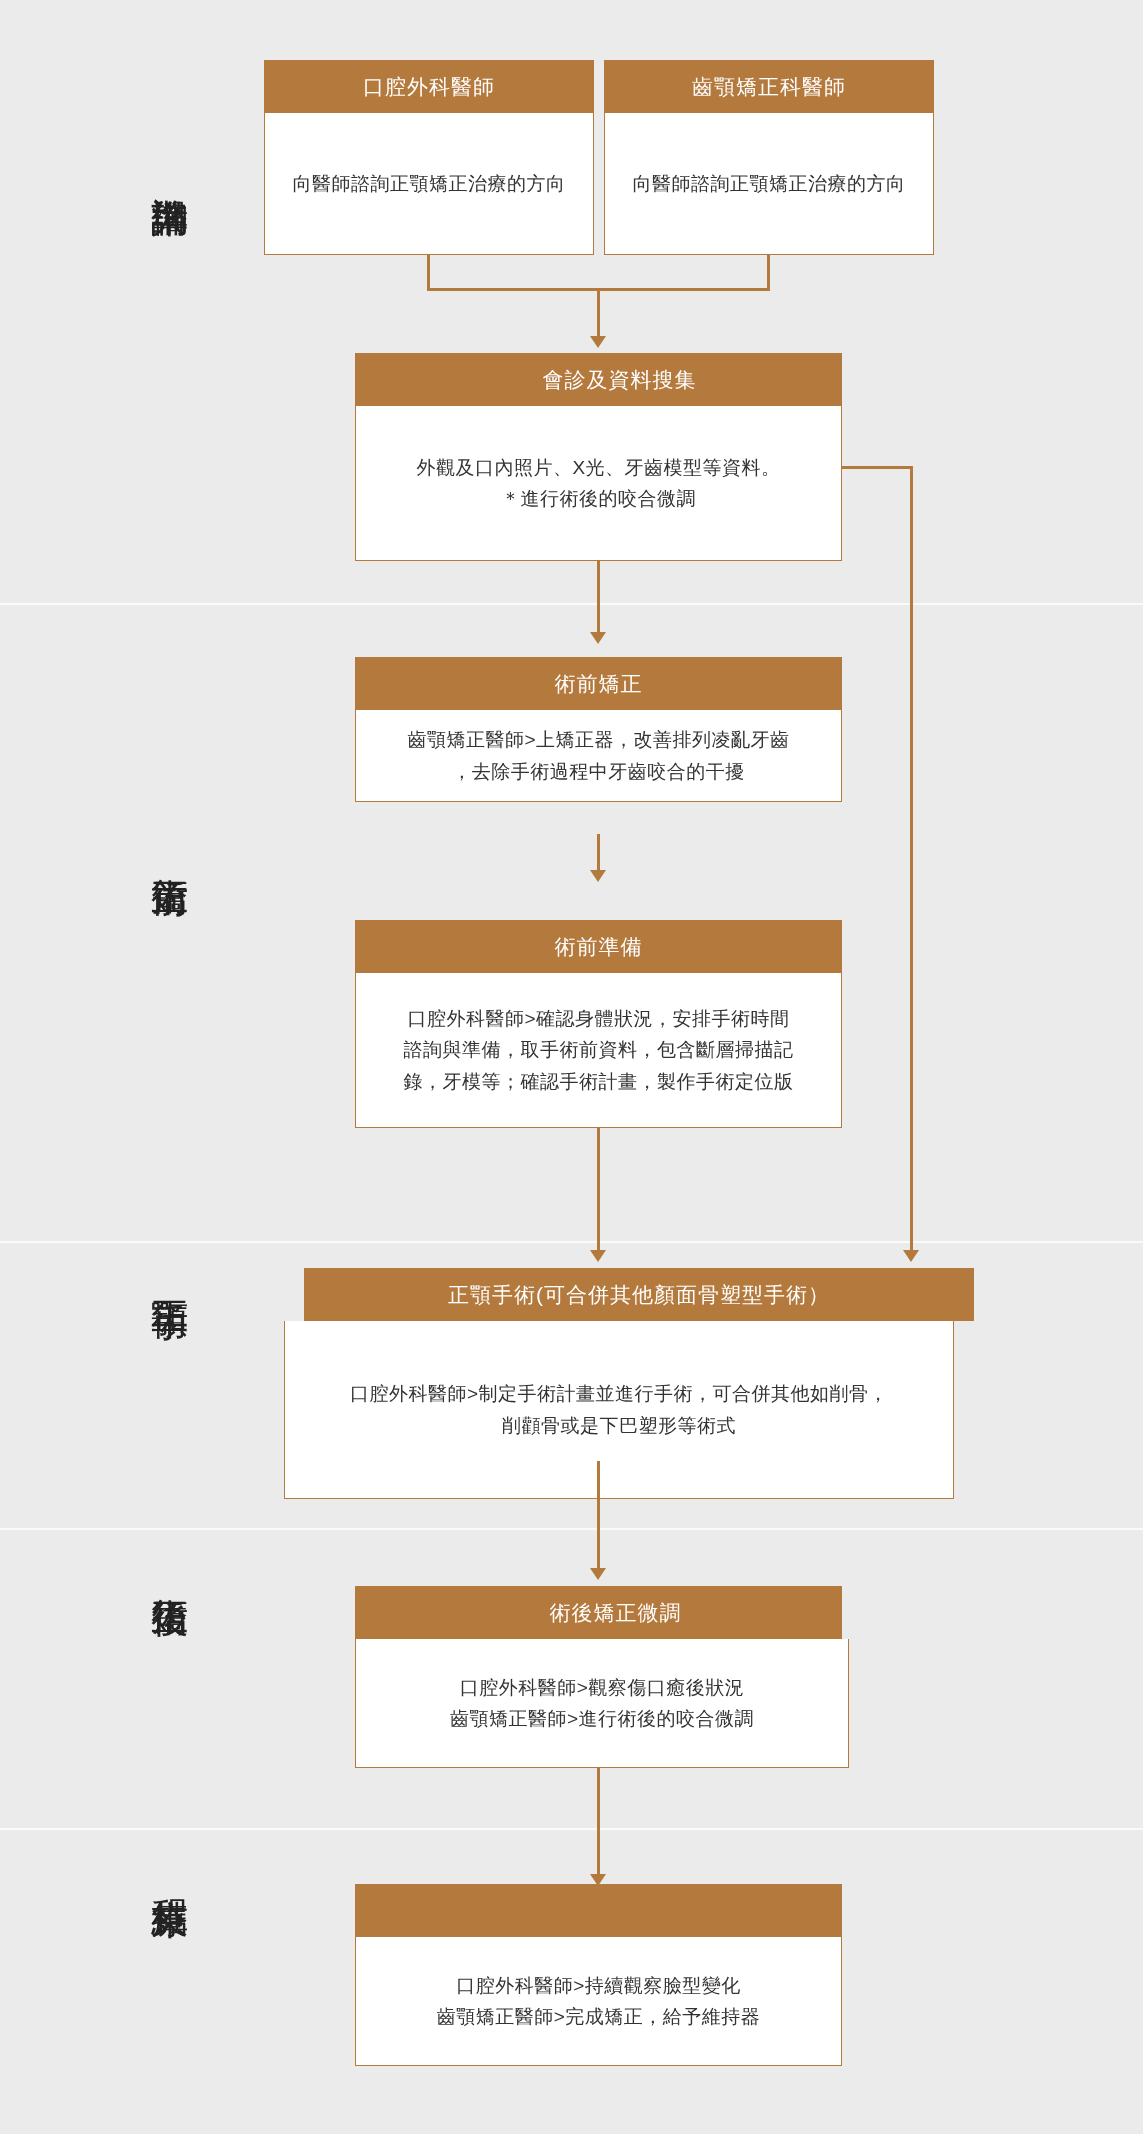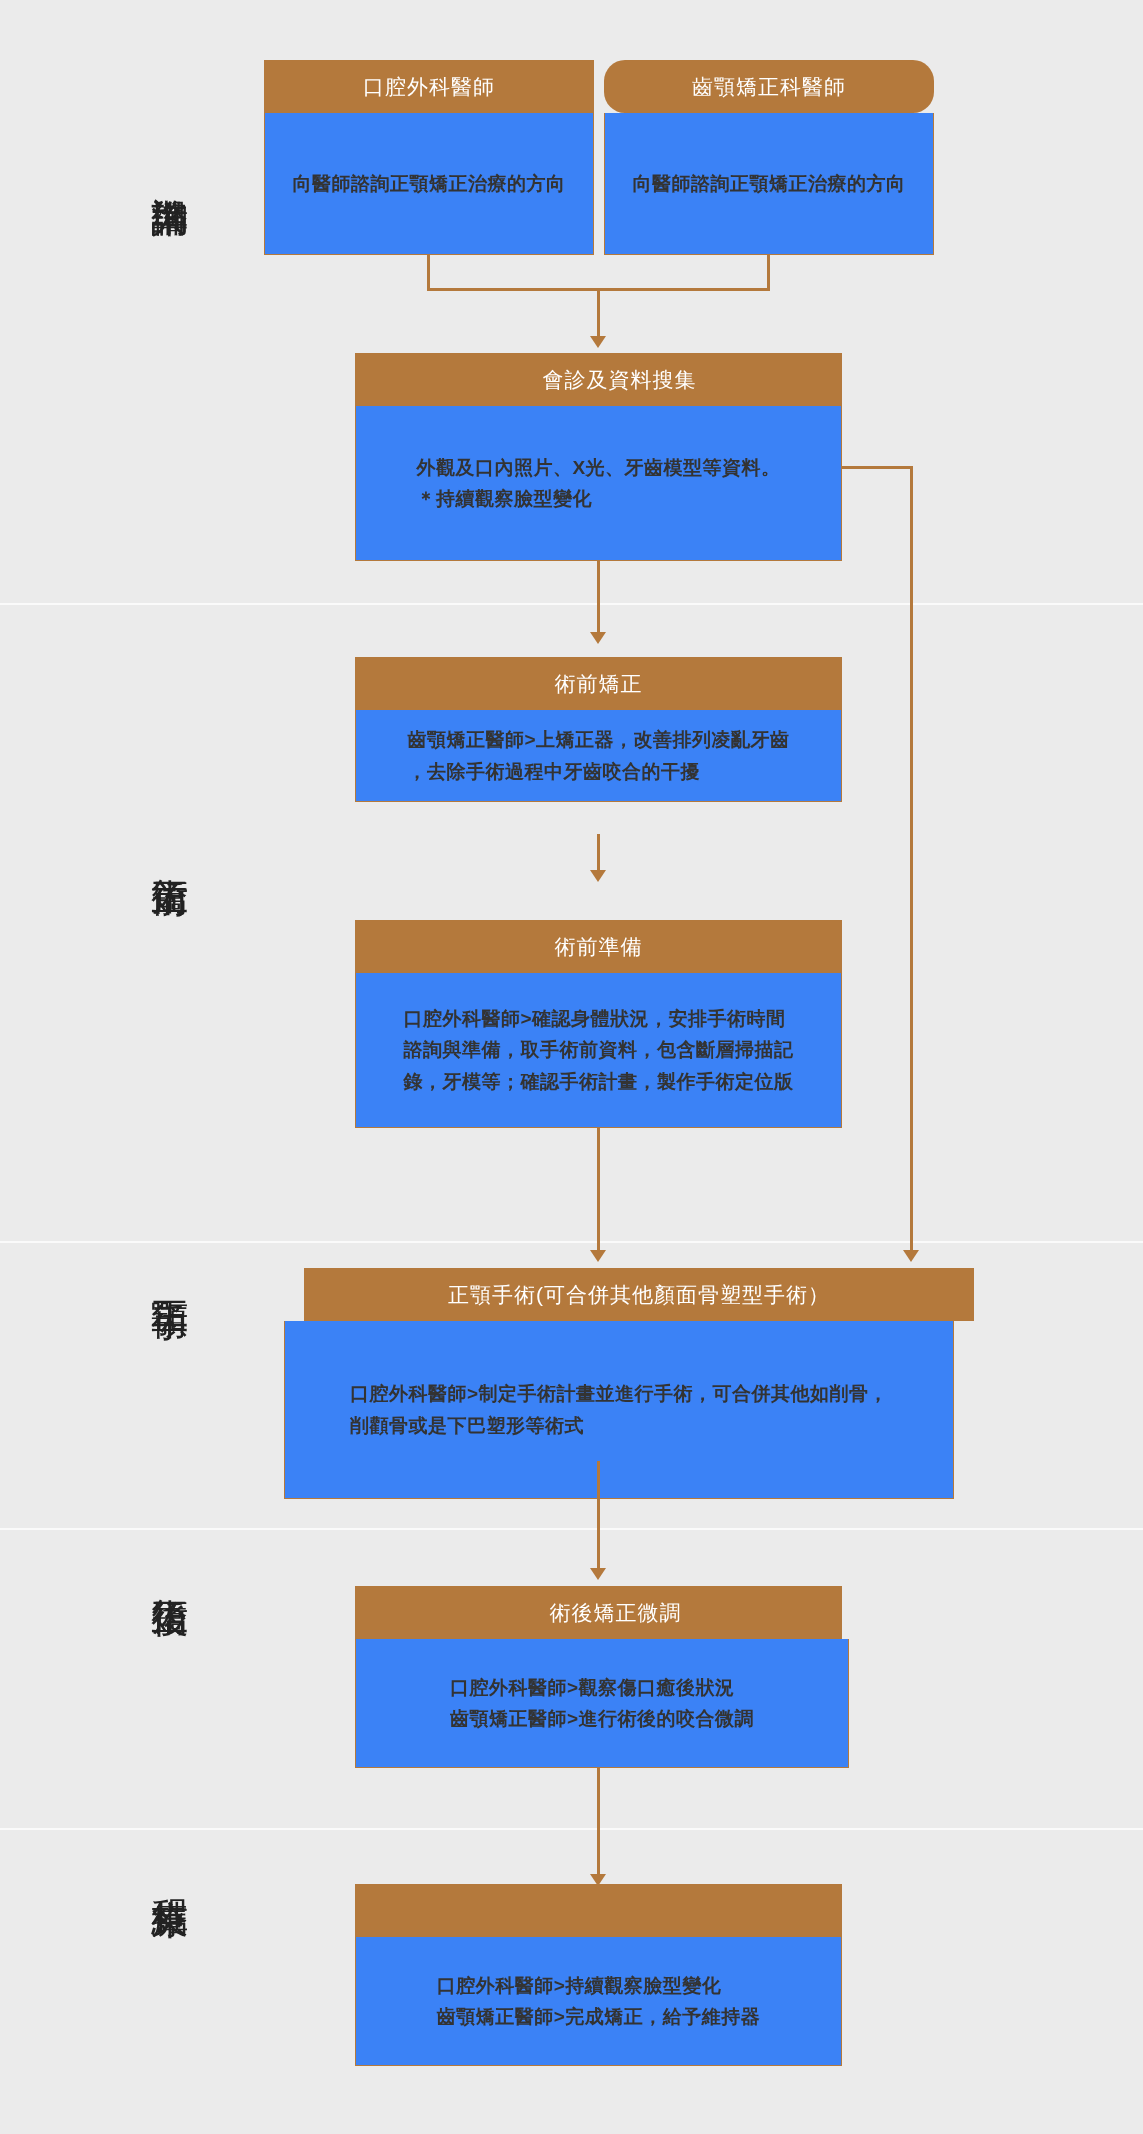--- a/index.html
+++ b/index.html
@@ -56,33 +56,33 @@
     color: #ffffff;
     font-size: 21px;
     line-height: 1.2;
     display: flex;
     align-items: center;
     justify-content: center;
     box-sizing: border-box;
     letter-spacing: 1px;
   }
   .box-body {
-    background: #3b82f6;
+    background: #ffffff;
     border: 1px solid #b4793c;
     border-top: none;
     color: #333;
     font-size: 19px;
     line-height: 1.65;
     display: flex;
     align-items: center;
     justify-content: center;
+    text-align: center;
     box-sizing: border-box;
     padding: 8px 14px;
     letter-spacing: 0.5px;
-    font-weight: bold;
   }
 
   
   .vline {
     position: absolute;
     width: 3px;
     background: #b4793c;
   }
   .hline {
     position: absolute;
@@ -112,36 +112,36 @@
   <div class="stage-label" style="left:150px; top:850px;">術前矯正</div>
   <div class="stage-label" style="left:150px; top:1272px;">正顎手術</div>
   <div class="stage-label" style="left:150px; top:1570px;">術後矯正</div>
   <div class="stage-label" style="left:150px; top:1870px;">療程結束</div>
 
   <div class="box box-head" style="left:264px; top:60px; width:330px; height:53px;">口腔外科醫師</div>
   <div class="box box-body" style="left:264px; top:113px; width:330px; height:142px;">
     <span>向醫師諮詢正顎矯正治療的方向</span>
   </div>
 
-  <div class="box box-head" style="left:604px; top:60px; width:330px; height:53px;border-radius:21px;">齒顎矯正科醫師</div>
+  <div class="box box-head" style="left:604px; top:60px; width:330px; height:53px;">齒顎矯正科醫師</div>
   <div class="box box-body" style="left:604px; top:113px; width:330px; height:142px;">
     <span>向醫師諮詢正顎矯正治療的方向</span>
   </div>
 
   <div class="vline" style="left:427px; top:255px; height:35px;"></div>
   <div class="vline" style="left:767px; top:255px; height:35px;"></div>
   <div class="hline" style="left:427px; top:288px; width:343px;"></div>
   <div class="vline" style="left:597px; top:288px; height:52px;"></div>
   <div class="arrow-down" style="left:590px; top:336px;"></div>
 
   <div class="box box-head" style="left:355px; top:353px; width:487px; height:53px;padding-left:42px;">會診及資料搜集</div>
   <div class="box box-body" style="left:355px; top:406px; width:487px; height:155px;">
     <div>
       <div>外觀及口內照片、X光、牙齒模型等資料。</div>
-      <div>＊持續觀察臉型變化</div>
+      <div>＊進行術後的咬合微調</div>
     </div>
   </div>
 
   <div class="hline" style="left:842px; top:466px; width:71px;"></div>
   <div class="vline" style="left:910px; top:466px; height:793px;"></div>
   <div class="arrow-down" style="left:903px; top:1250px;"></div>
 
   <div class="vline" style="left:597px; top:561px; height:76px;"></div>
   <div class="arrow-down" style="left:590px; top:632px;"></div>
 

